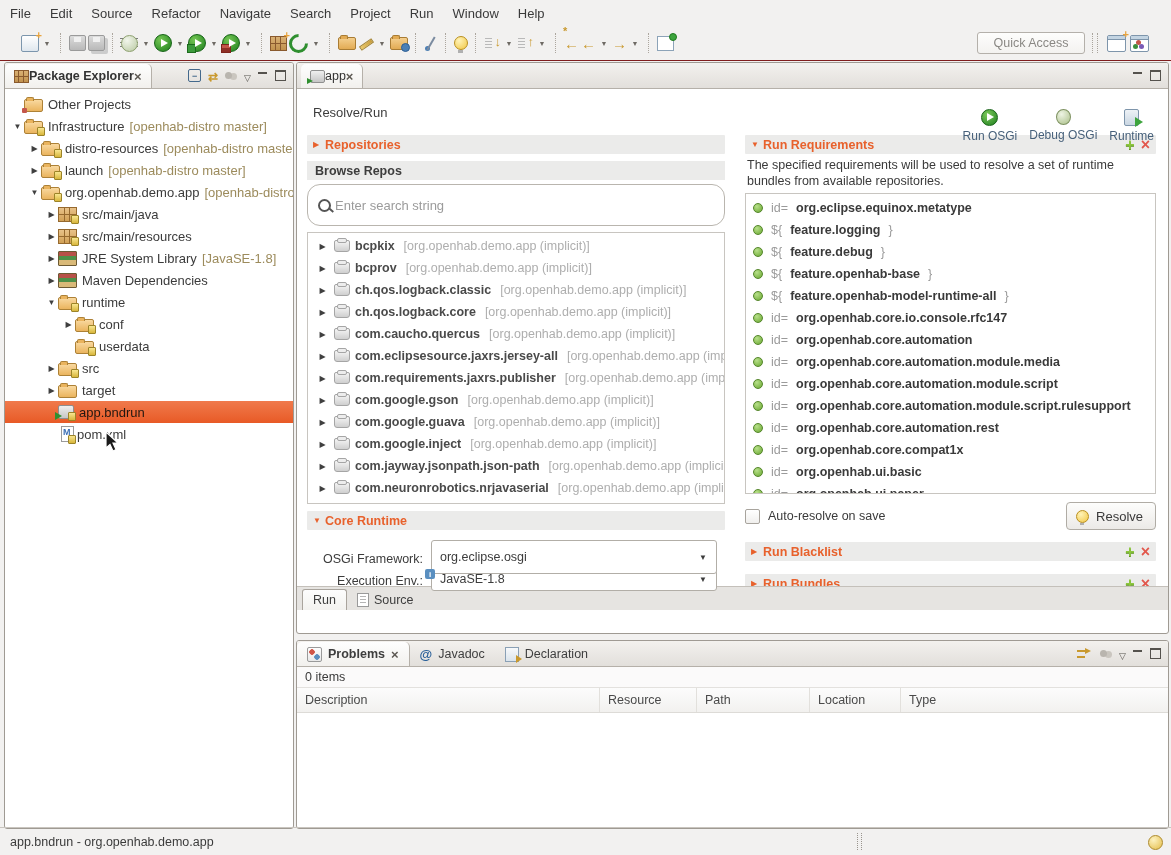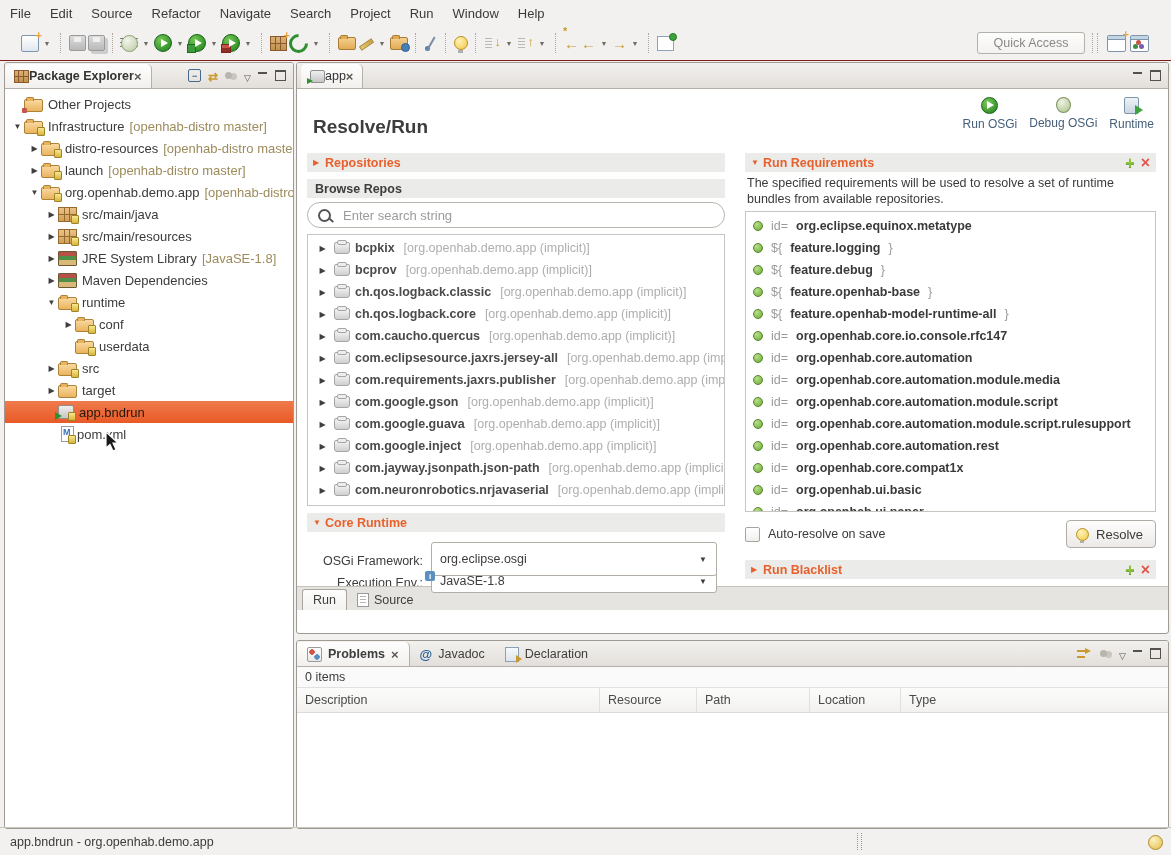--- a/index.html
+++ b/index.html
@@ -110,43 +110,43 @@
   .icon-xml::before{content:"y";position:absolute;left:2px;top:-1px;color:#8a4a9a;font-weight:bold;font-size:10px}
   .icon-pom::before{content:"M";position:absolute;left:1px;top:0px;color:#3b6fb5;font-weight:bold;font-size:9px}
   .icon-bndrun{width:14px;height:12px;background:linear-gradient(#efefef,#c6c6c6);border:1px solid #8f8f8f;border-radius:2px}
   .icon-bndrun::before{content:"";position:absolute;left:-4px;bottom:-2px;border-left:7px solid #2f8f2f;border-top:4px solid transparent;border-bottom:4px solid transparent}
   .cursor{position:absolute;left:100px;top:368px;z-index:5}
   
   .editor-view{left:296px;top:62px;width:871px;height:570px}
   .etab-icon{width:13px;height:11px;background:linear-gradient(#efefef,#c6c6c6);border:1px solid #8f8f8f;border-radius:2px;position:relative}
   .etab-icon::before{content:"";position:absolute;left:-4px;bottom:-2px;border-left:6px solid #2f8f2f;border-top:3px solid transparent;border-bottom:3px solid transparent}
   .ed-body{position:absolute;top:26px;left:0;right:0;bottom:23px;background:#fff;overflow:hidden}
-  .ed-title{padding:27px 0 0 16px;font-size:19px;font-weight:bold;color:#3d3d3d}
-  .ed-actions{position:absolute;top:8px;right:14px;display:flex;gap:12px}
+  .ed-title{padding:16px 0 0 16px;font-size:13px;font-weight:normal;color:#3d3d3d}
+  .ed-actions{position:absolute;top:20px;right:14px;display:flex;gap:12px}
   .ed-action{display:flex;flex-direction:column;align-items:center;gap:3px;font-size:12px;color:#46607a;cursor:default}
   .ai{position:relative;flex:none}
   .icon-runosgi{width:15px;height:15px;border-radius:50%;background:radial-gradient(circle at 35% 30%,#7cc95a,#1e7f1e);border:1px solid #176317}
   .icon-runosgi::after{content:"";position:absolute;left:5px;top:3px;border-left:7px solid #fff;border-top:4px solid transparent;border-bottom:4px solid transparent}
   .icon-debugosgi{width:13px;height:14px;border-radius:50%;background:radial-gradient(circle at 35% 30%,#eef4e4,#aabf88);border:1px solid #7d9160}
   .icon-debugosgi::before{content:"";position:absolute;left:-3px;top:6px;width:19px;height:1px;background:#7d7d7d;box-shadow:0 -4px 0 #7d7d7d,0 4px 0 #7d7d7d;z-index:-1}
   .icon-exportosgi{width:13px;height:15px;background:linear-gradient(#eef2f6,#c9d6e2);border:1px solid #7e95ab;border-radius:2px}
   .icon-exportosgi::after{content:"";position:absolute;right:-5px;bottom:-2px;border-left:8px solid #3da43d;border-top:5px solid transparent;border-bottom:5px solid transparent}
   .cols{display:flex;gap:20px;padding:0 12px 0 10px}
   .col-left{width:418px;flex:none}
   .col-right{flex:1;min-width:0}
   .sec-bar{height:19px;background:#ebebea;display:flex;align-items:center;padding:0 6px;border-radius:1px}
   .sec-arrow{font-size:8px;color:#e8612c;width:12px}
   .sec-arrow.collapsed::before{content:"▶"}
   .sec-arrow.expanded::before{content:"▼"}
   .sec-title{color:#e8612c;font-weight:bold;font-size:12.5px}
   .sec-icons{margin-left:auto;display:flex;align-items:center;gap:6px}
   .plus-icon::before{content:"+";color:#8cc63e;font-weight:900;font-size:16px;text-shadow:0 1px 0 #5a8f1f}
   .x-icon::before{content:"×";color:#e2574c;font-weight:900;font-size:16px}
   .sub-bar{height:19px;background:#ebebea;display:flex;align-items:center;padding:0 8px;font-weight:bold;font-size:12.5px;color:#3d3d3d}
-  .searchbox{height:24px;border:1px solid #b9b5ae;border-radius:13px;background:#fff;display:flex;align-items:center;padding:0 10px;gap:10px}
+  .searchbox{height:24px;border:1px solid #b9b5ae;border-radius:13px;background:#fff;display:flex;align-items:center;padding:8px 10px;gap:2px}
   .mag{width:9px;height:9px;border:2px solid #555;border-radius:50%;position:relative;flex:none}
   .mag::after{content:"";position:absolute;left:8px;top:8px;width:6px;height:2px;background:#555;transform:rotate(40deg)}
   .searchbox input{border:none;outline:none;flex:1;font-size:13px;color:#555;font-family:"Liberation Sans",sans-serif;background:transparent}
   .searchbox input::placeholder{color:#9b9b9b}
   .repo-list{border:1px solid #c8c5c0;height:268px;overflow:hidden;padding-top:2px;white-space:nowrap}
   .repo-row{height:22px;display:flex;align-items:center;padding-left:8px;font-size:12.5px;gap:5px}
   .brick{width:14px;height:10px;background:linear-gradient(#f5f5f5,#cfcfcf);border:1px solid #a5a5a5;border-radius:2px 2px 3px 3px;position:relative;flex:none}
   .brick::before{content:"";position:absolute;top:-3px;left:2px;right:2px;height:3px;background:#ededed;border:1px solid #a5a5a5;border-radius:2px}
   .rname{color:#4a4a4a;font-weight:bold}
   .rdetail{color:#aeaeae;margin-left:4px}

